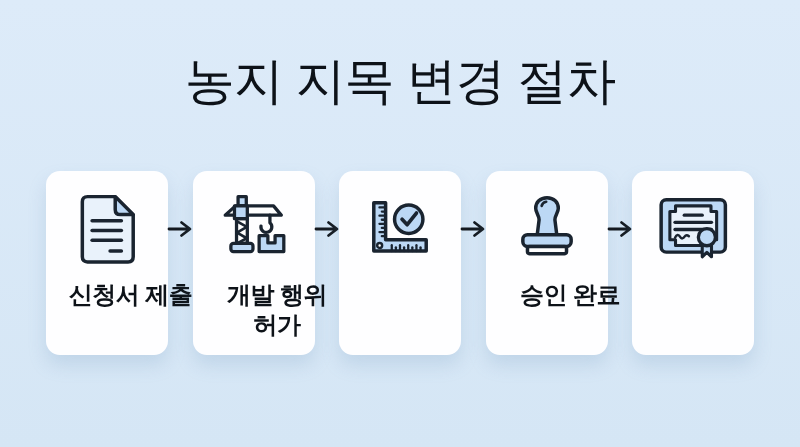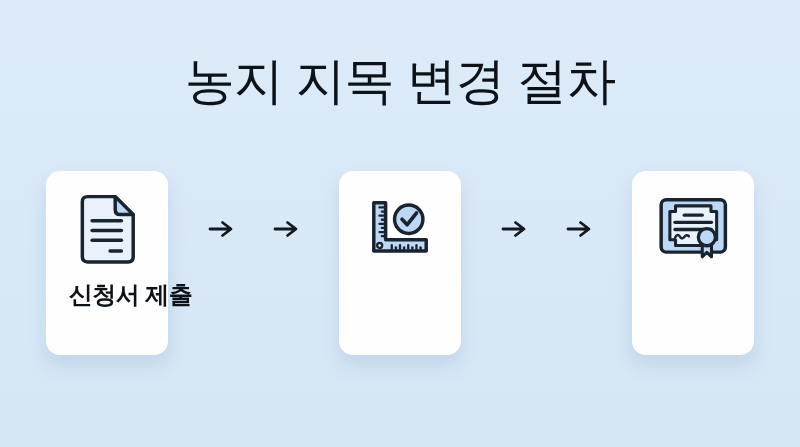--- a/index.html
+++ b/index.html
@@ -61,20 +61,36 @@
     </svg>
     <div class="label">신청서 제출</div>
   </div>
 
   <div class="arrow">
     <svg width="26" height="20" viewBox="0 0 26 20">
       <path d="M2,10 H22 M14.5,3.5 L23,10 L14.5,16.5" fill="none" stroke="#14191F" stroke-width="2.8" stroke-linecap="round" stroke-linejoin="round"></path>
     </svg>
   </div>
 
+  <div class="card">
+    <svg class="icon" viewBox="0 0 72 72">
+      <g stroke="#1A2430" stroke-width="3.2" stroke-linejoin="round" stroke-linecap="round">
+        <rect x="20.5" y="4.5" width="8" height="9" fill="#BCD8F5"></rect>
+        <path d="M8,22.5 L18,13.5 H55 L62.5,22.5 Z" fill="#FFFFFF"></path>
+        <rect x="19" y="26" width="10.5" height="24" fill="#FFFFFF"></rect>
+        <polyline points="19.5,28.5 29,34 19.5,39.5 29,45 19.5,50" fill="none" stroke-width="2.6"></polyline>
+        <rect x="17" y="13.5" width="12.5" height="12.5" fill="#BCD8F5"></rect>
+        <rect x="13.5" y="50" width="21.5" height="8" rx="2.5" fill="#BCD8F5"></rect>
+        <path d="M41,58 V42.5 H49.5 V49.5 H56.5 V42.5 H65 V58 Z" fill="#BCD8F5"></path>
+        <path d="M51.5,22.5 V30 A5.3,5.3 0 1 1 42.8,33.2" fill="none"></path>
+      </g>
+    </svg>
+    <div class="label">개발 행위
+허가</div>
+  </div>
 
   <div class="arrow">
     <svg width="26" height="20" viewBox="0 0 26 20">
       <path d="M2,10 H22 M14.5,3.5 L23,10 L14.5,16.5" fill="none" stroke="#14191F" stroke-width="2.8" stroke-linecap="round" stroke-linejoin="round"></path>
     </svg>
   </div>
 
   <div class="card">
     <svg class="icon" viewBox="0 0 72 72">
       <g stroke="#1A2430" stroke-linejoin="round" stroke-linecap="round">
@@ -103,20 +119,31 @@
       </g>
     </svg>
   </div>
 
   <div class="arrow">
     <svg width="26" height="20" viewBox="0 0 26 20">
       <path d="M2,10 H22 M14.5,3.5 L23,10 L14.5,16.5" fill="none" stroke="#14191F" stroke-width="2.8" stroke-linecap="round" stroke-linejoin="round"></path>
     </svg>
   </div>
 
+  <div class="card">
+    <svg class="icon" viewBox="0 0 72 72">
+      <g stroke="#1A2430" stroke-width="3.4" stroke-linejoin="round" stroke-linecap="round">
+        <path d="M36,5.5 C29.2,5.5 25,10.1 25,15.8 C25,20.2 28.3,22.8 28.3,27.1 L26.5,41.5 H45.5 L43.7,27.1 C43.7,22.8 47,20.2 47,15.8 C47,10.1 42.8,5.5 36,5.5 Z" fill="#BCD8F5"></path>
+        <path d="M30.8,13.5 C31.3,11.3 33.2,9.8 35.2,9.5" fill="none" stroke-width="2.6"></path>
+        <rect x="12.5" y="41.5" width="47" height="11.5" rx="4.5" fill="#BCD8F5"></rect>
+        <rect x="17" y="53" width="38" height="7" rx="2" fill="#FFFFFF"></rect>
+      </g>
+    </svg>
+    <div class="label">승인 완료</div>
+  </div>
 
   <div class="arrow">
     <svg width="26" height="20" viewBox="0 0 26 20">
       <path d="M2,10 H22 M14.5,3.5 L23,10 L14.5,16.5" fill="none" stroke="#14191F" stroke-width="2.8" stroke-linecap="round" stroke-linejoin="round"></path>
     </svg>
   </div>
 
   <div class="card">
     <svg class="icon" viewBox="0 0 72 72">
       <g stroke="#1A2430" stroke-linejoin="round" stroke-linecap="round">

